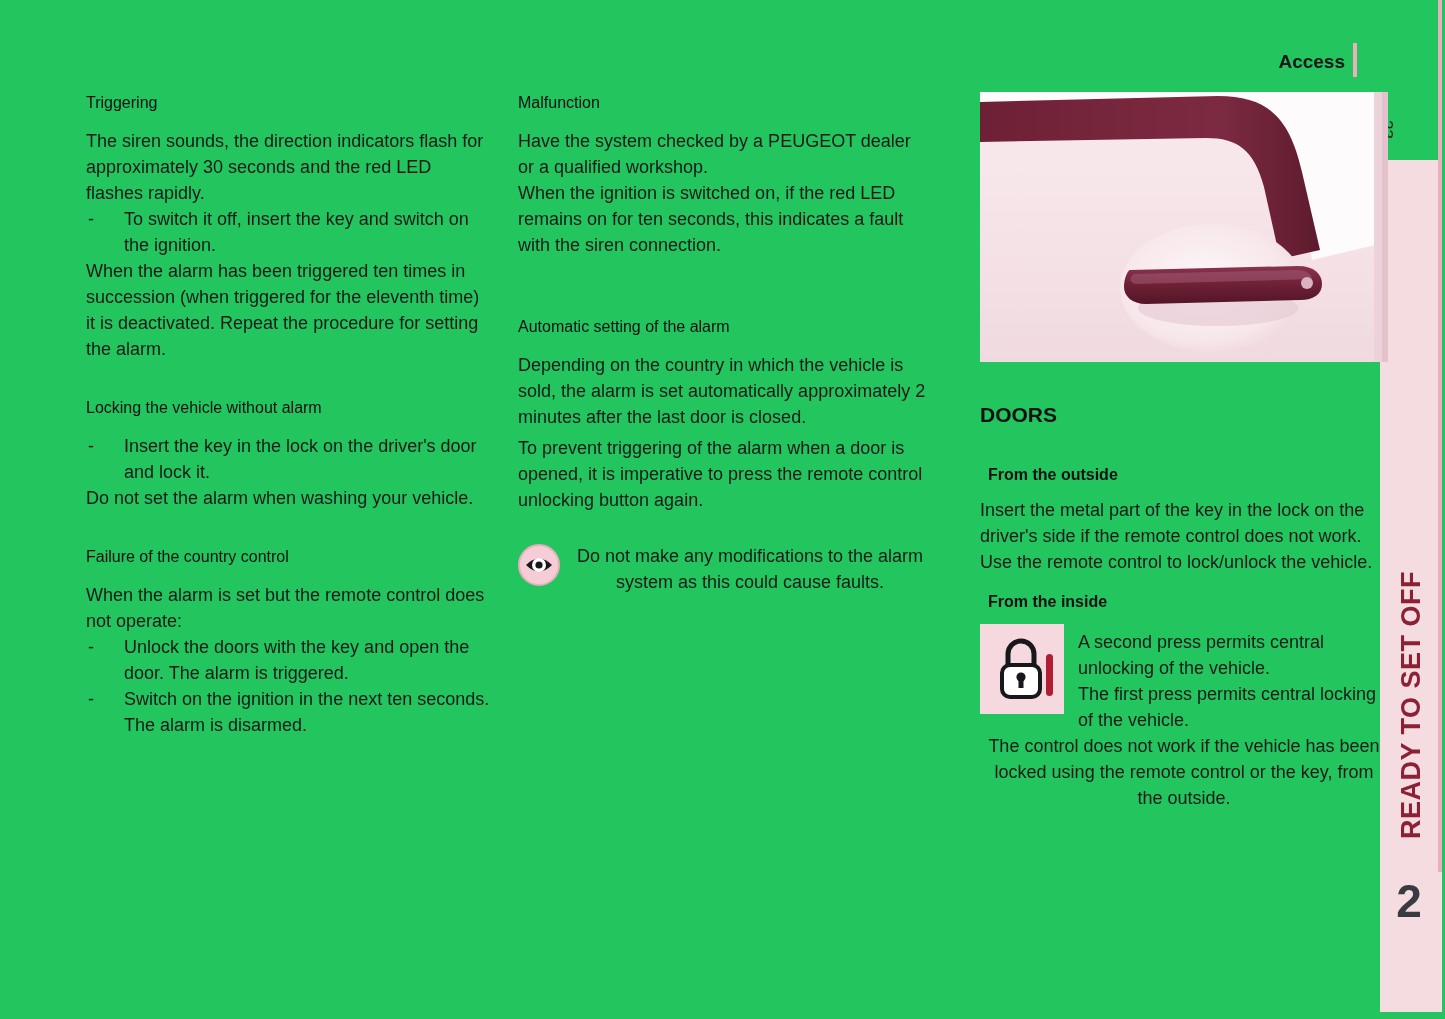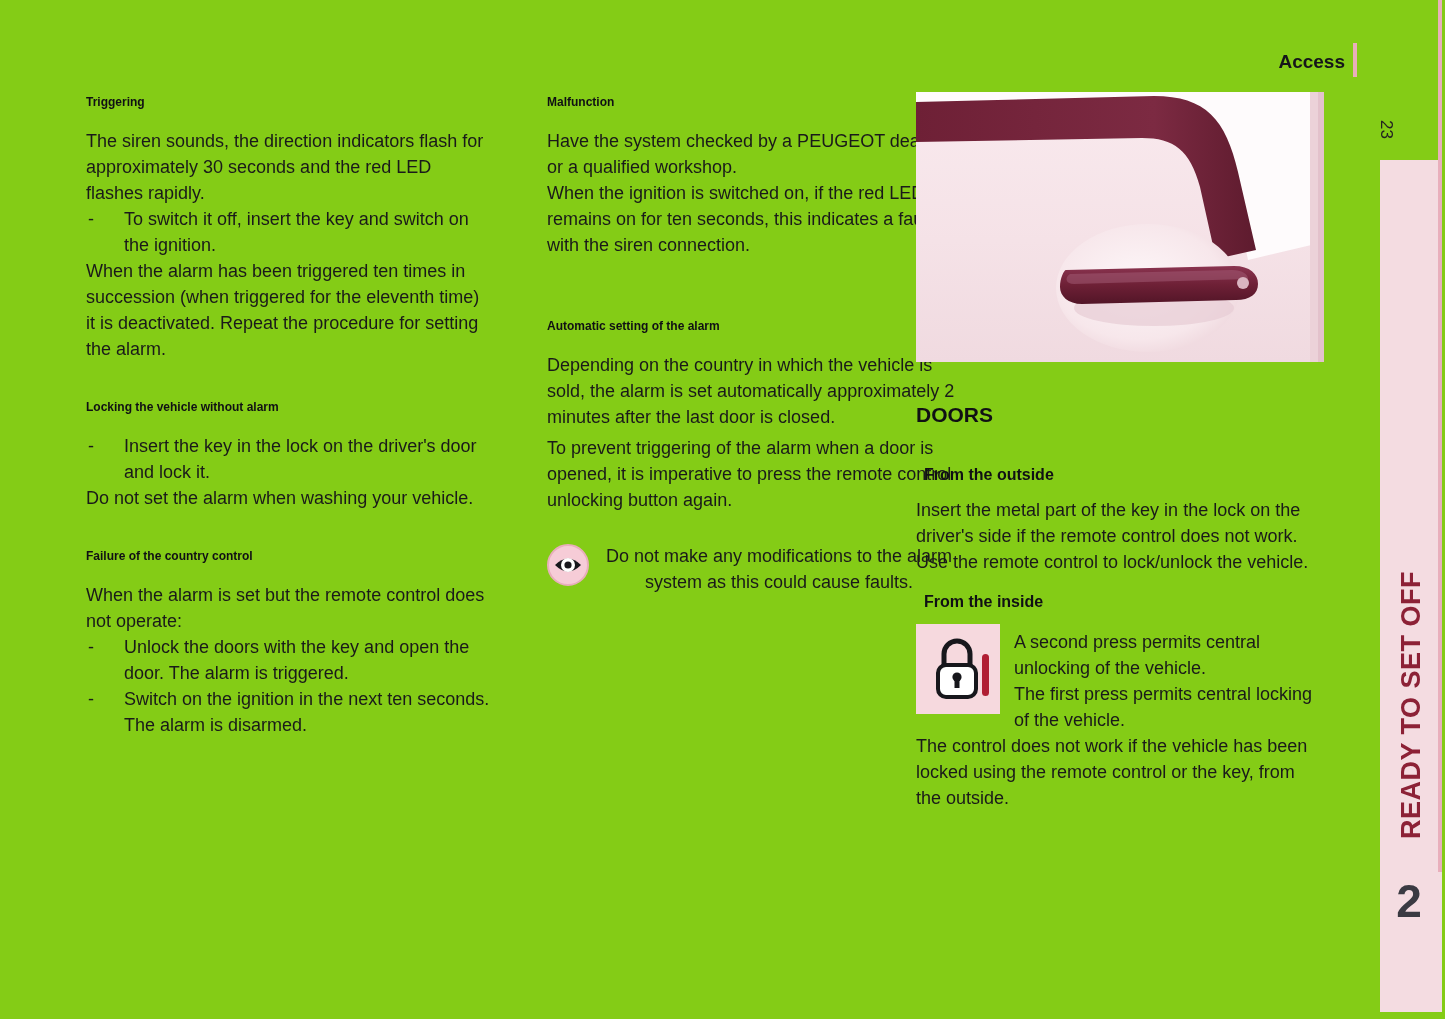--- a/index.html
+++ b/index.html
@@ -3,21 +3,21 @@
 <meta charset="utf-8">
 <style>
   html, body { margin:0; padding:0; }
   body {
     width:1445px; height:1019px;
     background:#ffffff;
     font-family:"Liberation Sans", sans-serif;
     color:#1a1a1a;
     -webkit-font-smoothing:antialiased;
   }
-  .page { position:relative; width:1445px; height:1019px; overflow:hidden; background:#84cc16; }
+  .page { position:relative; width:1445px; height:1019px; overflow:hidden; background:#22c55e; }
 
   
   .access-label {
     position:absolute; left:1150px; top:51px; width:195px;
     text-align:right; font-size:19px; font-weight:bold; color:#15151a;
   }
   .access-rule {
     position:absolute; left:1353px; top:43px; width:4px; height:34px;
     background:#e9afbc;
   }
@@ -44,25 +44,25 @@
     white-space:nowrap; letter-spacing:0.5px;
   }
   .chapter-number {
     position:absolute; left:1380px; top:874px; width:58px;
     text-align:center; font-size:46px; font-weight:bold; color:#3a3a42;
   }
 
   
   .col { position:absolute; top:90px; font-size:18px; line-height:26px; }
   .col-1 { left:86px;  width:404px; }
-  .col-2 { left:518px; width:410px;margin-left:29px; }
-  .col-3 { left:916px; width:408px; top:92px; }
+  .col-2 { left:518px; width:410px; }
+  .col-3 { left:980px; width:408px; top:92px; }
 
   .sec-heading {
-    font-size:12px; line-height:25px; font-weight:bold; color:#101014;
+    font-size:16px; line-height:25px; font-weight:normal; color:#101014;
     margin:0 0 13px 0;
   }
   .mt-sec { margin-top:33px; }
   .mt-big { margin-top:56px; }
   p.body { margin:0; }
   p.mt4 { margin-top:5px; }
   .bullet { display:flex; margin:0; }
   .bullet .dash { width:36px; flex:0 0 36px; padding-left:2px; }
   .bullet .btext { flex:1; }
 
@@ -74,21 +74,21 @@
     font-size:21px; line-height:26px; font-weight:bold; color:#101014;
     margin:40px 0 0 0;
   }
   .sub-heading {
     font-size:16px; line-height:25px; font-weight:bold; color:#101014;
     margin:34px 0 10px 8px;
   }
   .sub-heading.tight { margin-top:14px; }
   .inside-block { display:flex; gap:14px; margin-top:4px; }
   .lock-icon { flex:0 0 84px; width:84px; height:90px; }
-  .mt8 { margin-top:8px; }
+  .mt8 { margin-top:8px;text-align:center; }
 </style>
 </head>
 <body>
 
 <div class="page">
 
   <div class="access-label">Access</div>
   <div class="access-rule"></div>
   <div class="page-number">23</div>
 

